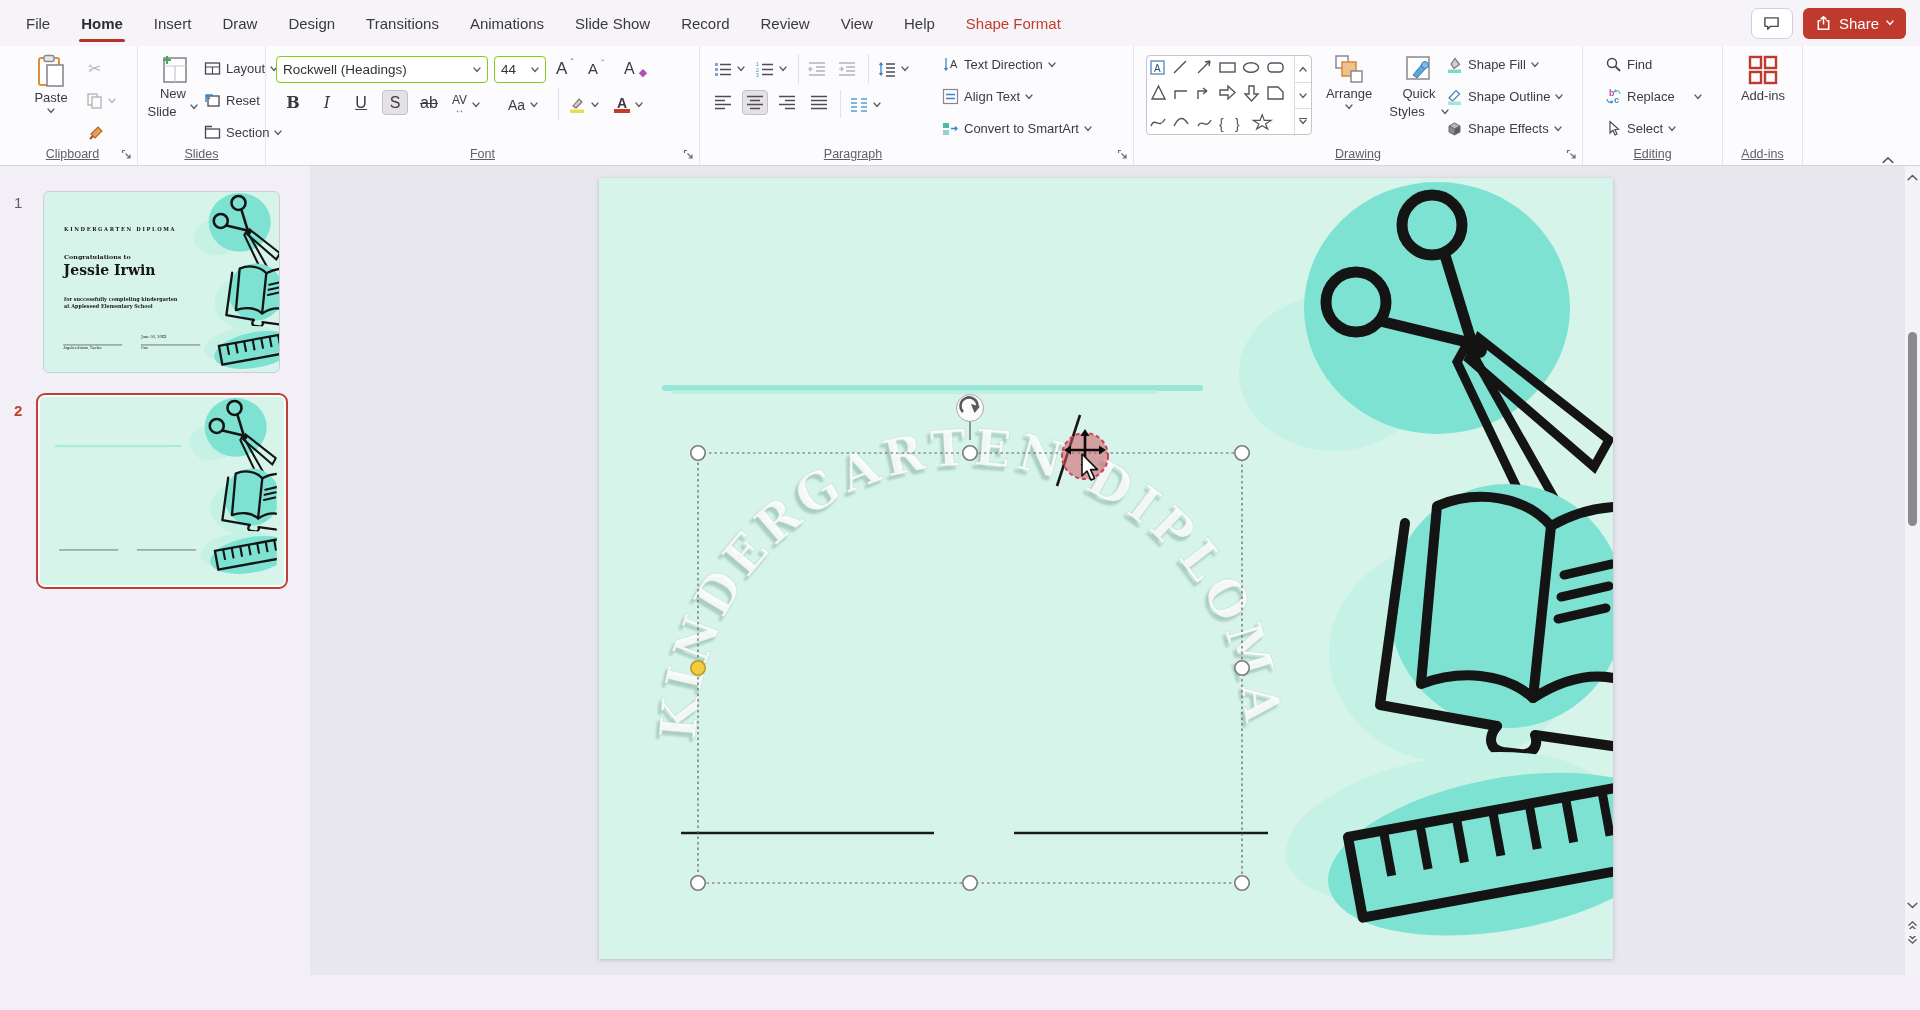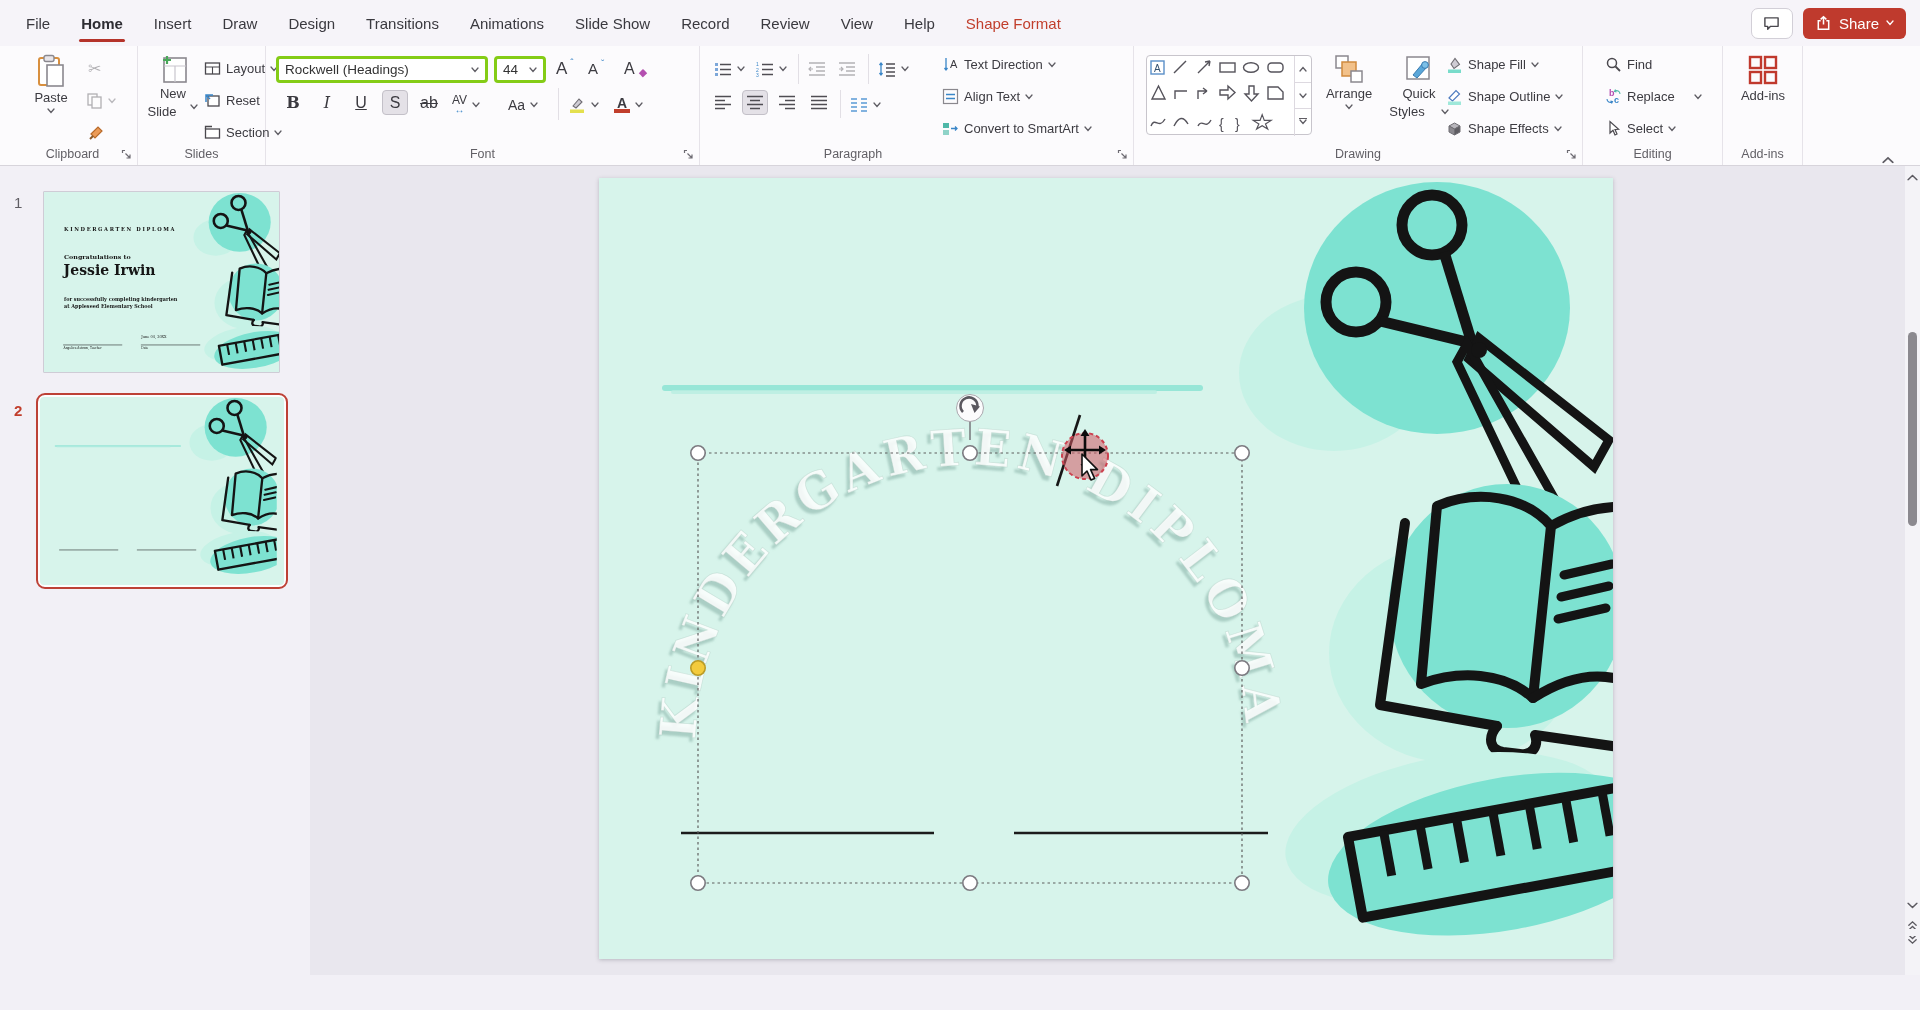--- a/index.html
+++ b/index.html
@@ -12,45 +12,45 @@
   .menu-item.selected{font-weight:700;color:#2e2d33;}
   .menu-item.selected::after{content:"";position:absolute;left:-2px;right:-2px;bottom:-10px;height:3px;border-radius:2px;background:#b5332a;}
   .menu-item.contextual{color:#c13e2c;}
   .topright{position:absolute;top:7px;height:32px;display:flex;align-items:center;gap:10px;right:14px;}
   .comment-btn{width:42px;height:31px;border:1px solid #d2cfd7;border-radius:7px;background:#fff;display:flex;align-items:center;justify-content:center;}
   .share-btn{height:31px;padding:0 12px;border-radius:6px;background:#bf3a2d;color:#fff;display:flex;align-items:center;gap:7px;font-size:15px;}
 
   
   .ribbon{position:absolute;left:0;top:46px;width:1920px;height:120px;background:#fcfbfd;border-bottom:1px solid #d7d4db;}
   .rgroup{position:absolute;top:0;height:119px;border-right:1px solid #e6e3e9;}
-  .glabel{position:absolute;bottom:4px;left:0;right:0;text-align:center;font-size:12.5px;color:#615f65;}
+  .glabel{position:absolute;bottom:4px;left:0;right:0;text-align:center;font-size:12.5px;color:#615f65;text-decoration:underline;}
   .launcher{position:absolute;bottom:5px;right:5px;width:11px;height:11px;color:#6d6b72;}
   .bigbtn{position:absolute;top:8px;width:58px;display:flex;flex-direction:column;align-items:center;gap:2px;font-size:13px;color:#3c3b41;text-align:center;line-height:16px;}
   .smbtn{position:absolute;height:25px;display:flex;align-items:center;gap:5px;font-size:13px;color:#3c3b41;white-space:nowrap;}
   .tog{display:flex;align-items:center;justify-content:center;width:26px;height:25px;border-radius:4px;color:#3b3a40;}
   .tog.on{background:#e4e1e7;border:1px solid #c3c0c8;}
-  .combo{position:absolute;height:27px;border:3px solid #84cc16;border-radius:4px;background:#fff;display:flex;align-items:center;padding:0 6px;font-size:13.5px;color:#333;justify-content:space-between;}
+  .combo{position:absolute;height:27px;border:1px solid #84cc16;border-radius:4px;background:#fff;display:flex;align-items:center;padding:0 6px;font-size:13.5px;color:#333;justify-content:space-between;}
   .chev{width:8px;height:6px;color:#5f5d64;flex:none;}
   .vsep{position:absolute;top:56px;height:52px;width:1px;background:#e2dfe5;}
   .dis{opacity:.42;}
   .icon16{width:17px;height:17px;flex:none;}
   .serifB{font-family:"DejaVu Serif",serif;}
 
   
   .panel{position:absolute;left:0;top:166px;width:310px;bottom:0;background:#f2f0f6;}
   .canvas{position:absolute;left:310px;top:166px;width:1595px;height:809px;background:#e9e7ee;}
   .notesbar{position:absolute;left:310px;top:975px;width:1610px;height:35px;background:#f3f1f6;border-top:1px solid #d0cdd5;display:flex;align-items:center;padding-left:15px;font-size:17px;color:#55535a;}
   .scrollbar{position:absolute;left:1905px;top:166px;width:15px;height:809px;background:#f4f3f7;}
   .sthumb{position:absolute;left:3px;top:166px;width:9px;height:194px;background:#8b898f;border-radius:5px;}
   .sarrow{position:absolute;left:2px;width:11px;height:11px;color:#5c5a61;}
 
   
   .thumb-num{position:absolute;font-size:15px;color:#605e64;}
   .thumb-num.sel{color:#c13e2c;font-weight:700;}
-  .thumb1{position:absolute;left:43px;top:191px;width:237px;height:182px;background:#d7f4eb;border:1px solid #cfccd6;border-radius:1px;overflow:hidden;}
+  .thumb1{position:absolute;left:43px;top:191px;width:237px;height:182px;background:#d7f4eb;border:1px solid #cfccd6;border-radius:6px;overflow:hidden;}
   .thumb2{position:absolute;left:36px;top:393px;width:252px;height:196px;border:2.5px solid #bd4136;border-radius:9px;background:#fdfdfd;padding:2px;overflow:hidden;}
   .thumb2-in{width:100%;height:100%;background:#d7f4eb;border-radius:4px;overflow:hidden;position:relative;}
   .stage{position:absolute;left:0;top:0;width:1014px;height:781px;transform:scale(0.2335);transform-origin:0 0;}
 
   
   .slide{position:absolute;left:599px;top:178px;width:1014px;height:781px;background:#d7f4eb;box-shadow:0 1px 4px rgba(40,40,60,.25);overflow:hidden;}
   .slide svg.layer{position:absolute;left:0;top:0;}
 
   
   .s1t{position:absolute;color:#151515;font-family:"DejaVu Serif",serif;white-space:nowrap;}

